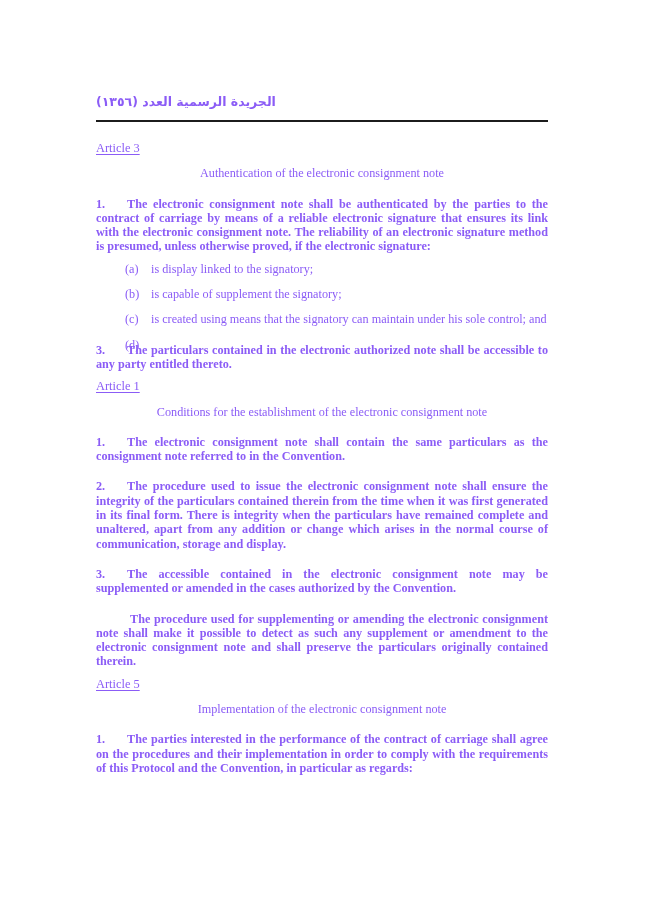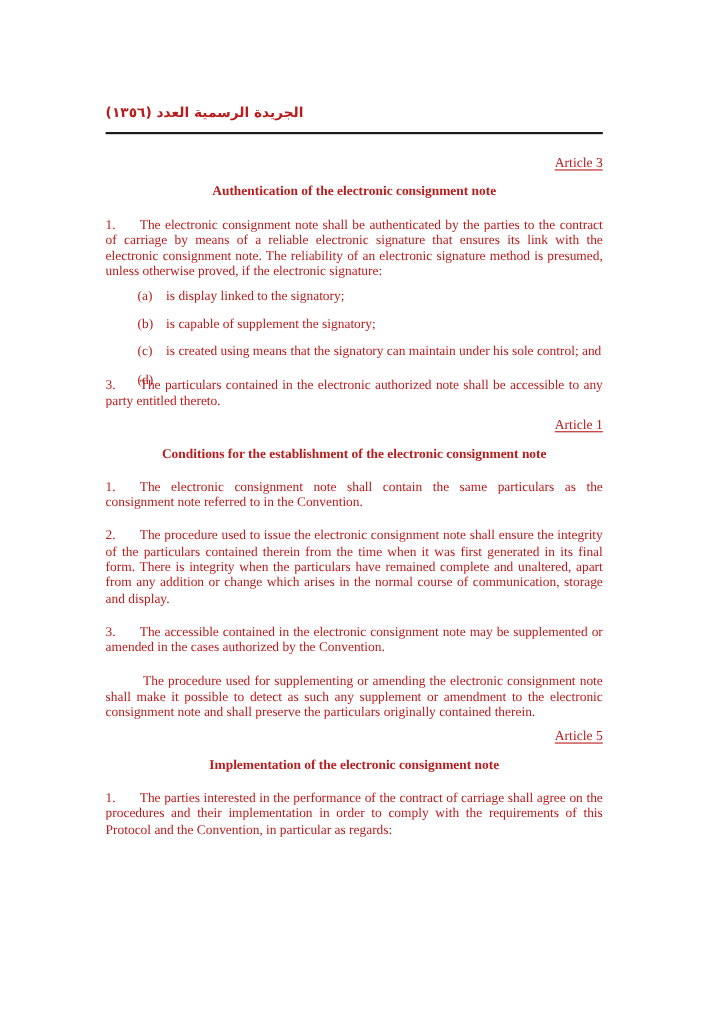--- a/index.html
+++ b/index.html
@@ -2,21 +2,21 @@
 <html><head>
 <meta charset="utf-8">
 <style>
   html, body { margin: 0; padding: 0; background: #ffffff; }
   .page {
     position: relative;
     width: 656px;
     height: 802px;
     background: #ffffff;
     overflow: hidden;
-    color: #b91c1c;
+    color: #8b5cf6;
     font-family: "Liberation Serif", serif;
   }
   .gazette-header {
     position: absolute;
     left: 96px;
     top: 94px;
     width: 452px;
     direction: rtl;
     text-align: left;
     font-family: "DejaVu Sans", sans-serif;
@@ -37,32 +37,32 @@
     left: 96px;
     top: 139px;
     width: 452px;
     text-align: justify;
     font-size: 12.2px;
     line-height: 14.3px;
   }
   .article-title {
     font-size: 12.4px;
     font-weight: 400;
-    text-align: right;
+    text-align: left;
     text-decoration: underline;
     text-underline-offset: 2px;
     margin: 2px 0 11px 0;
   }
   .article-subtitle {
     font-size: 12.2px;
-    font-weight: 700;
+    font-weight: 400;
     text-align: center;
     margin: 0 0 12px 0;
   }
-  .para { margin: 16px 0 8px 0; }
+  .para { margin: 16px 0 8px 0; font-weight: bold; }
   .pnum { display: inline-block; width: 31px; }
   .para-indent { text-indent: 34px; }
   .item {
     position: relative;
     padding-left: 55px;
     margin: 0 0 11px 0;
   }
   .item .marker { position: absolute; left: 29px; }
   .page-footer {
     position: absolute;

